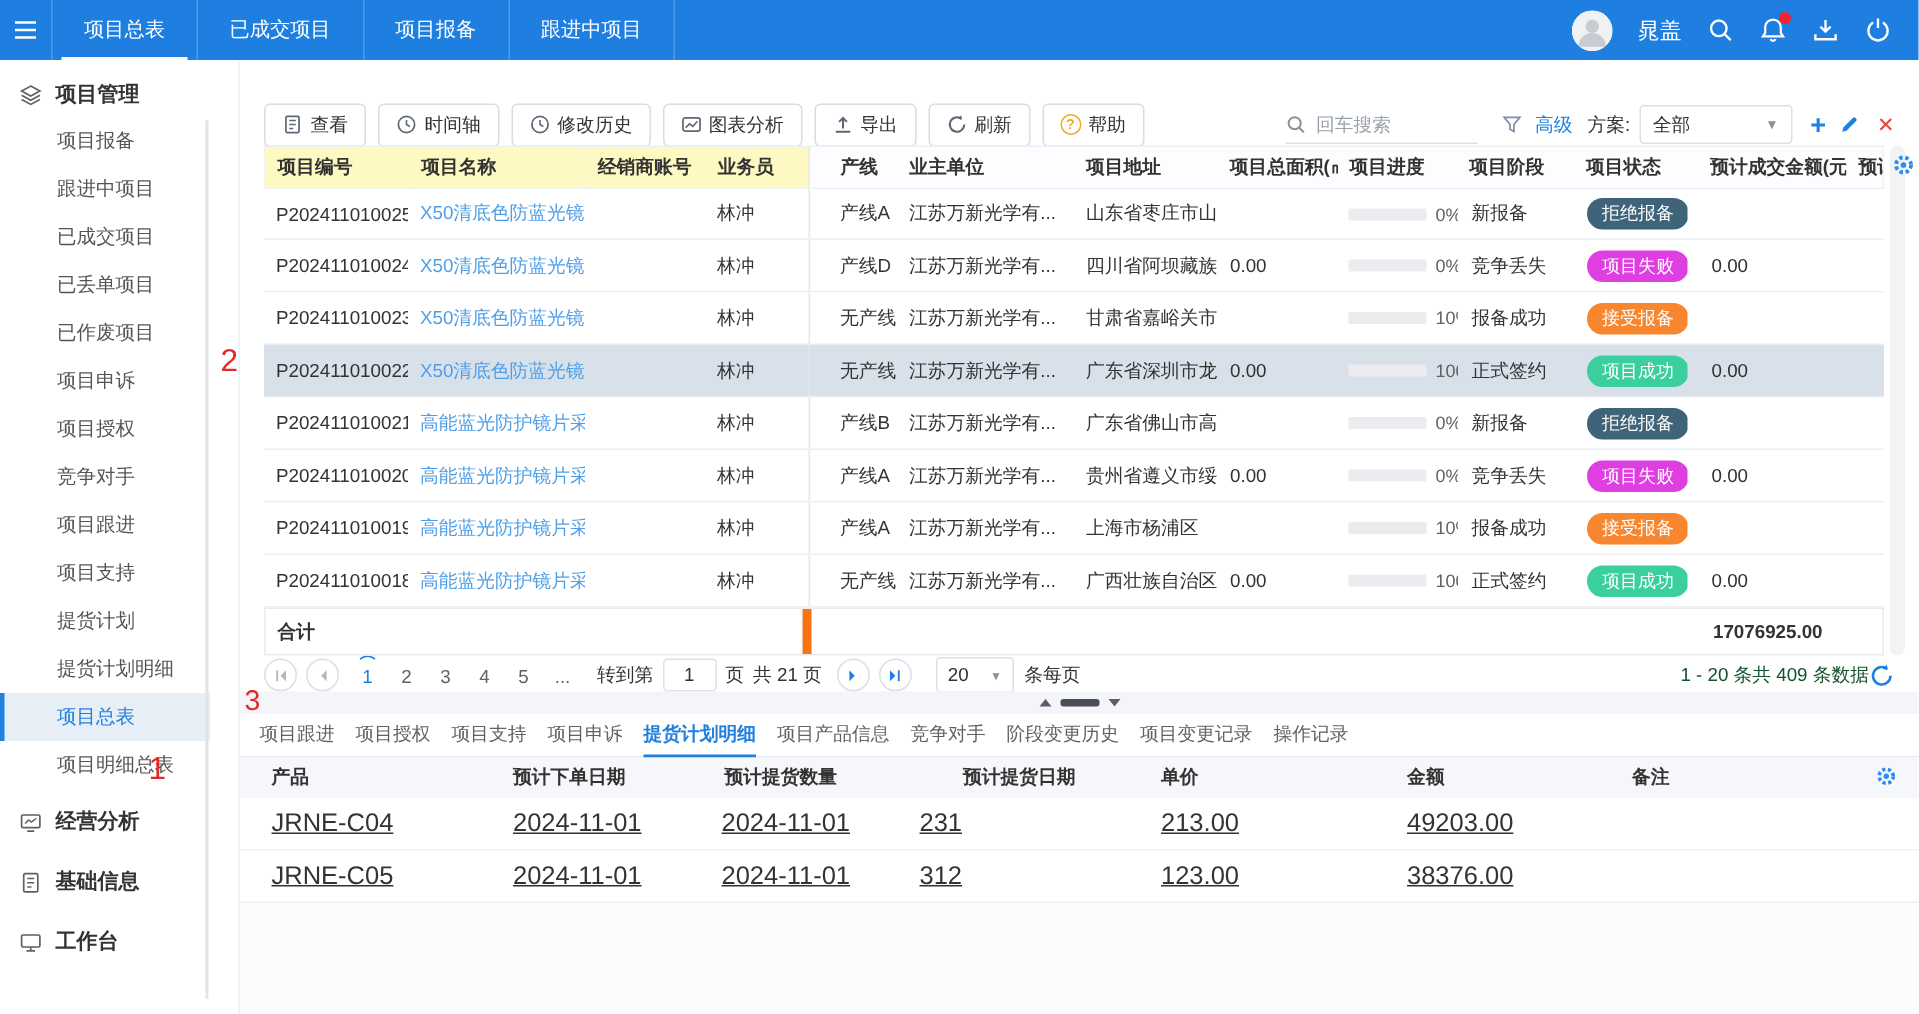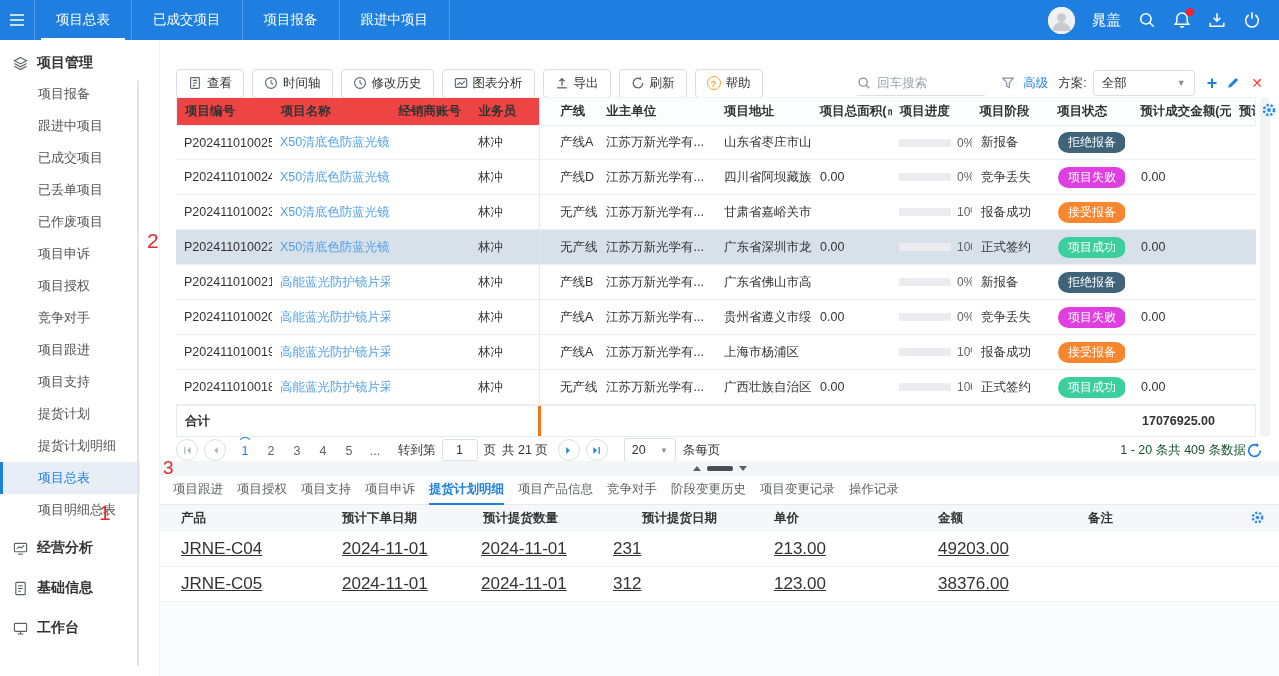--- a/index.html
+++ b/index.html
@@ -54,34 +54,34 @@
   .scheme-label { color:#333; font-size:12.5px; margin:0 6px 0 10px; }
   .scheme-select { width:102px; height:26px; border:1px solid #dcdfe6; border-radius:3px; display:flex; align-items:center; padding:0 8px; font-size:12.5px; color:#333; cursor:pointer; }
   .scheme-select .caret { margin-left:auto; color:#8a9099; font-size:9px; }
   .mini-plus { color:#2080e0; font-size:18px; font-weight:bold; margin:0 9px 0 12px; cursor:pointer; line-height:18px; }
   .mini-edit { width:14px; height:14px; color:#2080e0; cursor:pointer; margin-right:11px; }
   .mini-x { color:#f0413c; font-size:14px; font-weight:bold; cursor:pointer; }
 
   
   .grid { position:absolute; left:16px; top:57px; width:1080px; }
   .g-head { display:flex; height:28px; border-top:1px solid #eef0f3; border-left:1px solid #eef0f3; border-right:1px solid #eef0f3; }
-  .th { font-size:12.5px; font-weight:bold; color:#333; display:flex; align-items:center; padding-left:8px; white-space:nowrap; overflow:hidden; background:#ef4444; }
+  .th { font-size:12.5px; font-weight:bold; color:#333; display:flex; align-items:center; padding-left:8px; white-space:nowrap; overflow:hidden; background:#fef9c3; }
   .th.scrollpart { background:#fcfdfe; }
   .g-row { display:flex; height:35px; border-bottom:1px solid #ebeef5; background:#fff; }
   .g-row:first-of-type { border-top:1px solid #ebeef5; }
   .g-row.hl { background:#d8e1ea; }
   .td { font-size:12.5px; color:#333; display:flex; align-items:center; padding-left:8px; white-space:nowrap; overflow:hidden; }
   .boundary { border-right:1px solid #e4e8ec; }
   .link { color:#4f9fe8; cursor:pointer; }
   .prog-track { width:52px; height:8px; background:#ececf0; border-radius:1px; overflow:hidden; flex:none; }
   .prog-fill { height:8px; }
   .prog-label { font-size:12px; color:#606266; margin-left:6px; }
   .badge { height:21px; line-height:21px; padding:0 10px; border-radius:11px; color:#fff; font-size:12px; white-space:nowrap; }
   .sum-row { position:absolute; left:16px; top:365px; width:1080px; height:32px; border:1px solid #e8ebf0; background:#fff; display:flex; }
-  .sum-label { width:364px; display:flex; align-items:center; padding-left:8px; font-size:12.5px; font-weight:bold; color:#333; border-right:3px solid #f97316;text-align:right; }
+  .sum-label { width:364px; display:flex; align-items:center; padding-left:8px; font-size:12.5px; font-weight:bold; color:#333; border-right:6px solid #f97316;text-align:right; }
   .sum-mid { width:585px; }
   .sum-total { display:flex; align-items:center; padding-left:16px; font-size:12.5px; font-weight:bold; color:#333; }
   .right-strip { position:absolute; left:1100px; top:57px; width:10px; height:340px; background:#f2f3f5; border-radius:5px; }
   .head-gear { position:absolute; left:1101px; top:62px; width:16px; height:16px; color:#2b8df0; cursor:pointer; }
 
   
   .pager { position:absolute; left:16px; top:397px; width:1087px; height:26px; display:flex; align-items:center; font-size:12.5px; color:#606266; }
   .pg-circle { width:22px; height:22px; border:1px solid #dcdfe3; border-radius:50%; display:flex; align-items:center; justify-content:center; margin-right:6px; cursor:pointer; background:#fff; }
   .pg-circle .ic { width:9px; height:9px; }
   .pg-circle.dim { color:#b3b7bd; }

